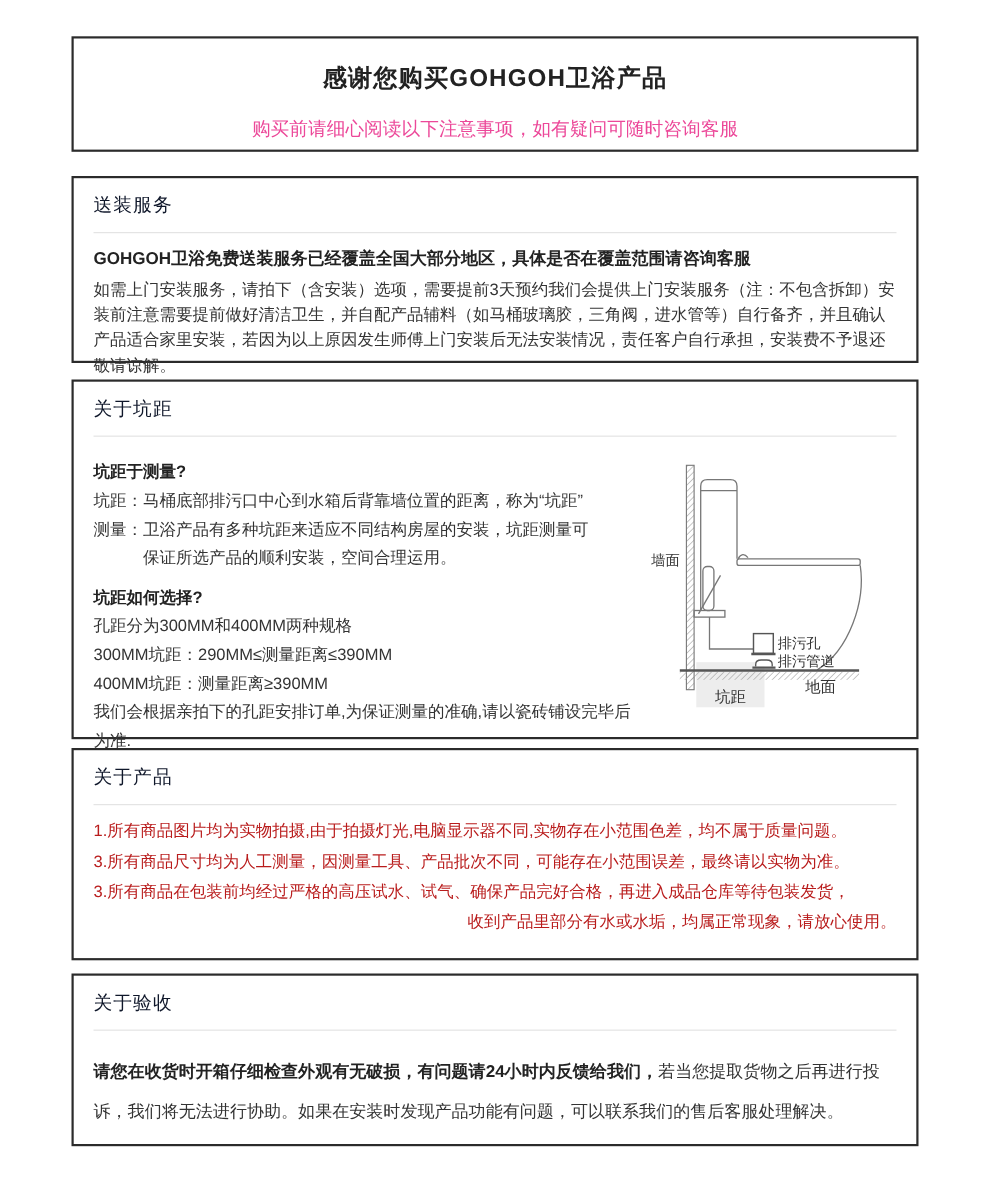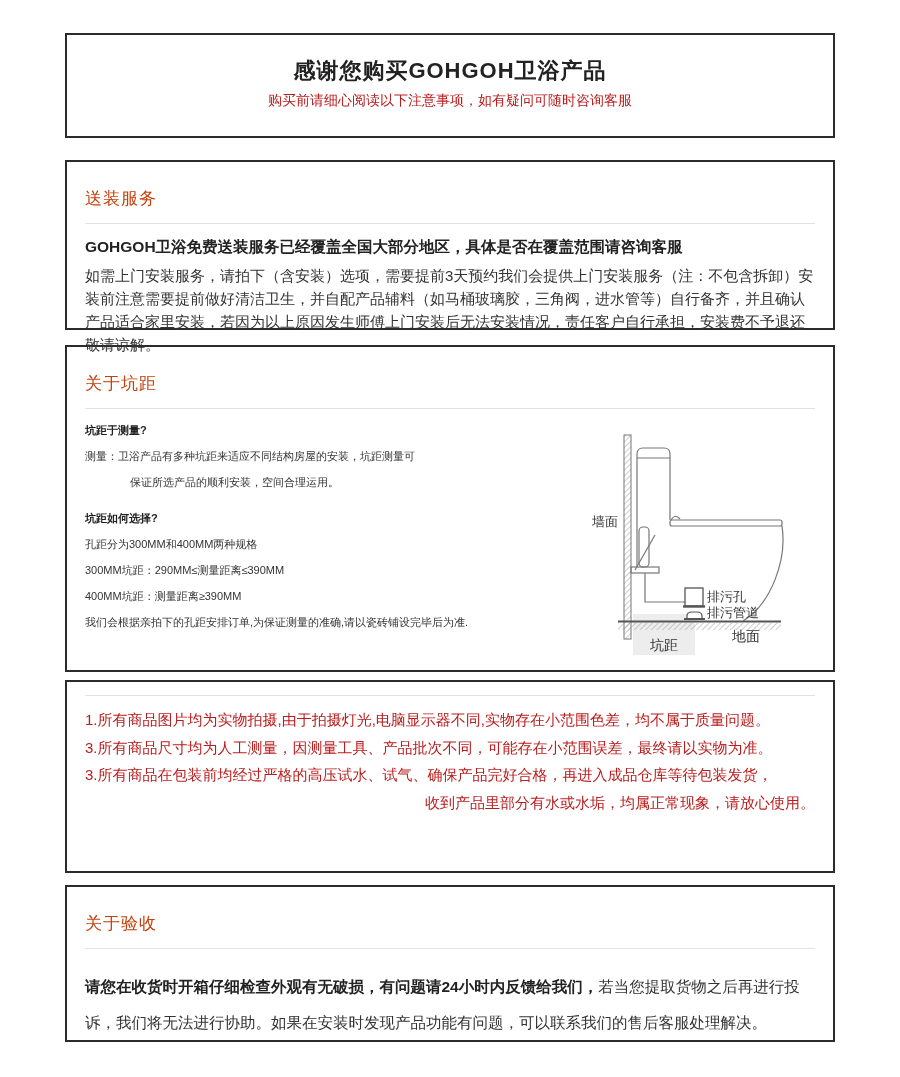--- a/index.html
+++ b/index.html
@@ -28,33 +28,32 @@
     text-align: center;
     padding-top: 21px;
   }
   .hd-title {
     font-size: 22px;
     font-weight: bold;
     color: #222222;
     letter-spacing: 1px;
   }
   .hd-sub {
-    font-size: 14px;
-    margin-top: 6px;
-    color: #b91c1c;
+    font-size: 17px;
+    margin-top: 20px;
+    color: #ec4899;
   }
   .section {
     padding: 0 18px;
   }
   .sec-title {
     font-size: 17px;
-    color: #c2410c;
+    color: #0f172a;
     padding-top: 13px;
     letter-spacing: 1px;
-    margin-top: 12px;
   }
   .divider {
     height: 1px;
     background: #e2e2e2;
     margin-top: 13px;
   }
   .box-delivery { margin-top: 22px; height: 170px; }
   .box-pit      { margin-top: 15px; height: 327px; }
   .box-product  { margin-top: 8px;  height: 193px; }
   .box-accept   { margin-top: 12px; height: 157px; }
@@ -72,23 +71,23 @@
     color: #333333;
   }
 
   .pit-flex {
     display: flex;
     flex-direction: row;
     align-items: flex-start;
   }
   .pit-left {
     flex: 1;
-    font-size: 11px;
+    font-size: 15px;
     line-height: 26px;
-    margin-top: 8px;
+    margin-top: 20px;
   }
   .pit-q {
     font-weight: bold;
     color: #222222;
   }
   .pit-q2 { margin-top: 10px; }
   .pit-indent { padding-left: 45px; }
   .pit-diagram {
     width: 240px;
     flex: 0 0 240px;
@@ -132,20 +131,21 @@
     <div class="dl-highlight">GOHGOH卫浴免费送装服务已经覆盖全国大部分地区，具体是否在覆盖范围请咨询客服</div>
     <div class="dl-body">如需上门安装服务，请拍下（含安装）选项，需要提前3天预约我们会提供上门安装服务（注：不包含拆卸）安装前注意需要提前做好清洁卫生，并自配产品辅料（如马桶玻璃胶，三角阀，进水管等）自行备齐，并且确认产品适合家里安装，若因为以上原因发生师傅上门安装后无法安装情况，责任客户自行承担，安装费不予退还敬请谅解。</div>
   </div>
 
   <div class="box box-pit section">
     <div class="sec-title">关于坑距</div>
     <div class="divider"></div>
     <div class="pit-flex">
       <div class="pit-left">
         <div class="pit-q">坑距于测量?</div>
+        <div>坑距：马桶底部排污口中心到水箱后背靠墙位置的距离，称为“坑距”</div>
         <div>测量：卫浴产品有多种坑距来适应不同结构房屋的安装，坑距测量可</div>
         <div class="pit-indent">保证所选产品的顺利安装，空间合理运用。</div>
         <div class="pit-q pit-q2">坑距如何选择?</div>
         <div>孔距分为300MM和400MM两种规格</div>
         <div>300MM坑距：290MM≤测量距离≤390MM</div>
         <div>400MM坑距：测量距离≥390MM</div>
         <div>我们会根据亲拍下的孔距安排订单,为保证测量的准确,请以瓷砖铺设完毕后为准.</div>
       </div>
 
       <svg class="pit-diagram" viewBox="0 0 240 250" width="240" height="250">
@@ -192,20 +192,21 @@
         <text x="17" y="109" font-size="13">墙面</text>
         <text x="132" y="184" font-size="13">排污孔</text>
         <text x="132" y="200" font-size="13">排污管道</text>
         <text x="157" y="224" font-size="14">地面</text>
         <text x="75" y="233" font-size="14">坑距</text>
       </svg>
     </div>
   </div>
 
   <div class="box box-product section">
+    <div class="sec-title">关于产品</div>
     <div class="divider"></div>
     <div class="prod-list">
       <p class="prod-item">1.所有商品图片均为实物拍摄,由于拍摄灯光,电脑显示器不同,实物存在小范围色差，均不属于质量问题。</p>
       <p class="prod-item">3.所有商品尺寸均为人工测量，因测量工具、产品批次不同，可能存在小范围误差，最终请以实物为准。</p>
       <p class="prod-item">3.所有商品在包装前均经过严格的高压试水、试气、确保产品完好合格，再进入成品仓库等待包装发货，</p>
       <p class="prod-item prod-indent">收到产品里部分有水或水垢，均属正常现象，请放心使用。</p>
     </div>
   </div>
 
   <div class="box box-accept section">

